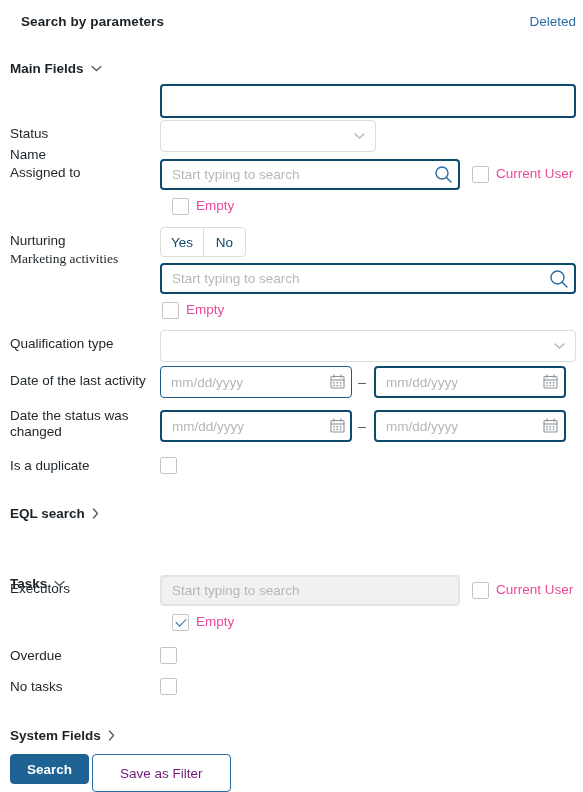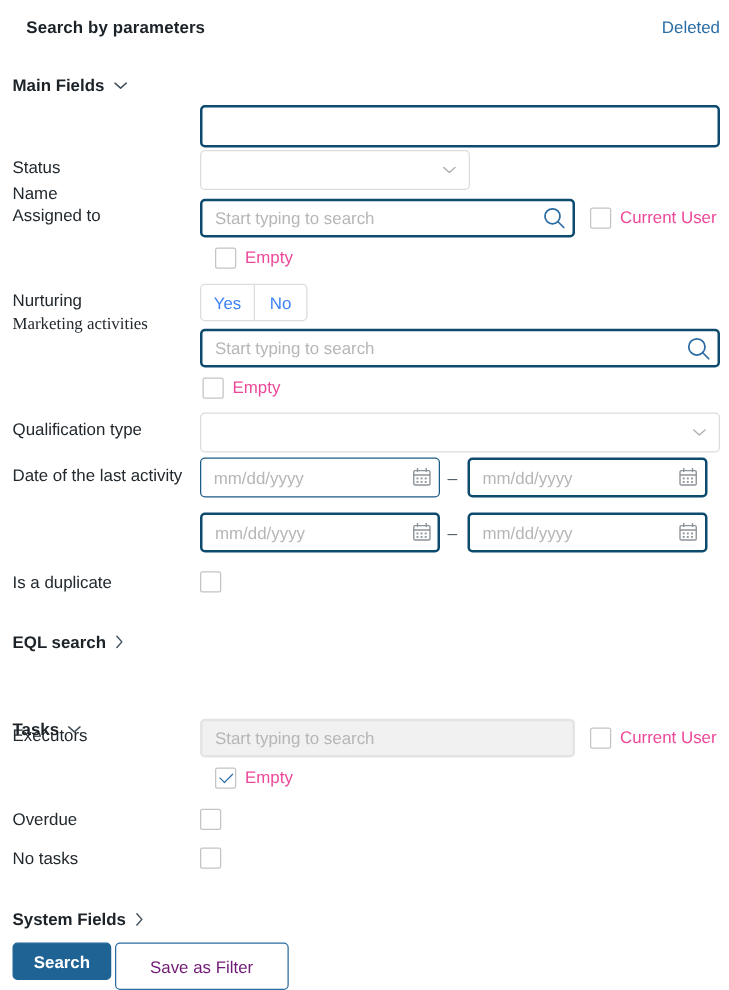--- a/index.html
+++ b/index.html
@@ -132,21 +132,21 @@
     border: 1px solid #dcdcdc;
     border-radius: 4px;
     overflow: hidden;
     height: 30px;
     background: #fff;
   }
   .toggle div {
     display: flex; align-items: center; justify-content: center;
     width: 42px;
     font-size: 13.5px;
-    color: #3b82f6;
+    color: #0c4a6e;
     cursor: pointer;
   }
   .toggle div + div { border-left: 1px solid #dcdcdc; }
 
   
   .btn-primary {
     position: absolute;
     background: #1f6394;
     color: #ffffff;
     border: 1px solid #1f6394;
@@ -267,20 +267,21 @@
         <line x1="11" y1="0.8" x2="11" y2="3.2" stroke="currentColor" stroke-width="1.1" stroke-linecap="round"></line>
         <rect x="3.2" y="8" width="1.5" height="1.5" fill="currentColor"></rect>
         <rect x="6.5" y="8" width="1.5" height="1.5" fill="currentColor"></rect>
         <rect x="9.8" y="8" width="1.5" height="1.5" fill="currentColor"></rect>
         <rect x="3.2" y="10.8" width="1.5" height="1.5" fill="currentColor"></rect>
         <rect x="6.5" y="10.8" width="1.5" height="1.5" fill="currentColor"></rect>
         <rect x="9.8" y="10.8" width="1.5" height="1.5" fill="currentColor"></rect>
       </svg>
   </span>
 
+  <div class="lbl two" style="top:408px;">Date the status was changed</div>
   <input class="inp" style="left: 160px; top: 410px; width: 192px; height: 32px;" placeholder="mm/dd/yyyy">
   <span class="cal-icon" style="left:330px; top:418px;">
     <svg width="15" height="15" viewBox="0 0 15 15">
         <rect x="1" y="2.5" width="13" height="11.5" rx="1" fill="none" stroke="currentColor" stroke-width="1.1"></rect>
         <line x1="1" y1="6" x2="14" y2="6" stroke="currentColor" stroke-width="1.1"></line>
         <line x1="4" y1="0.8" x2="4" y2="3.2" stroke="currentColor" stroke-width="1.1" stroke-linecap="round"></line>
         <line x1="11" y1="0.8" x2="11" y2="3.2" stroke="currentColor" stroke-width="1.1" stroke-linecap="round"></line>
         <rect x="3.2" y="8" width="1.5" height="1.5" fill="currentColor"></rect>
         <rect x="6.5" y="8" width="1.5" height="1.5" fill="currentColor"></rect>
         <rect x="9.8" y="8" width="1.5" height="1.5" fill="currentColor"></rect>

